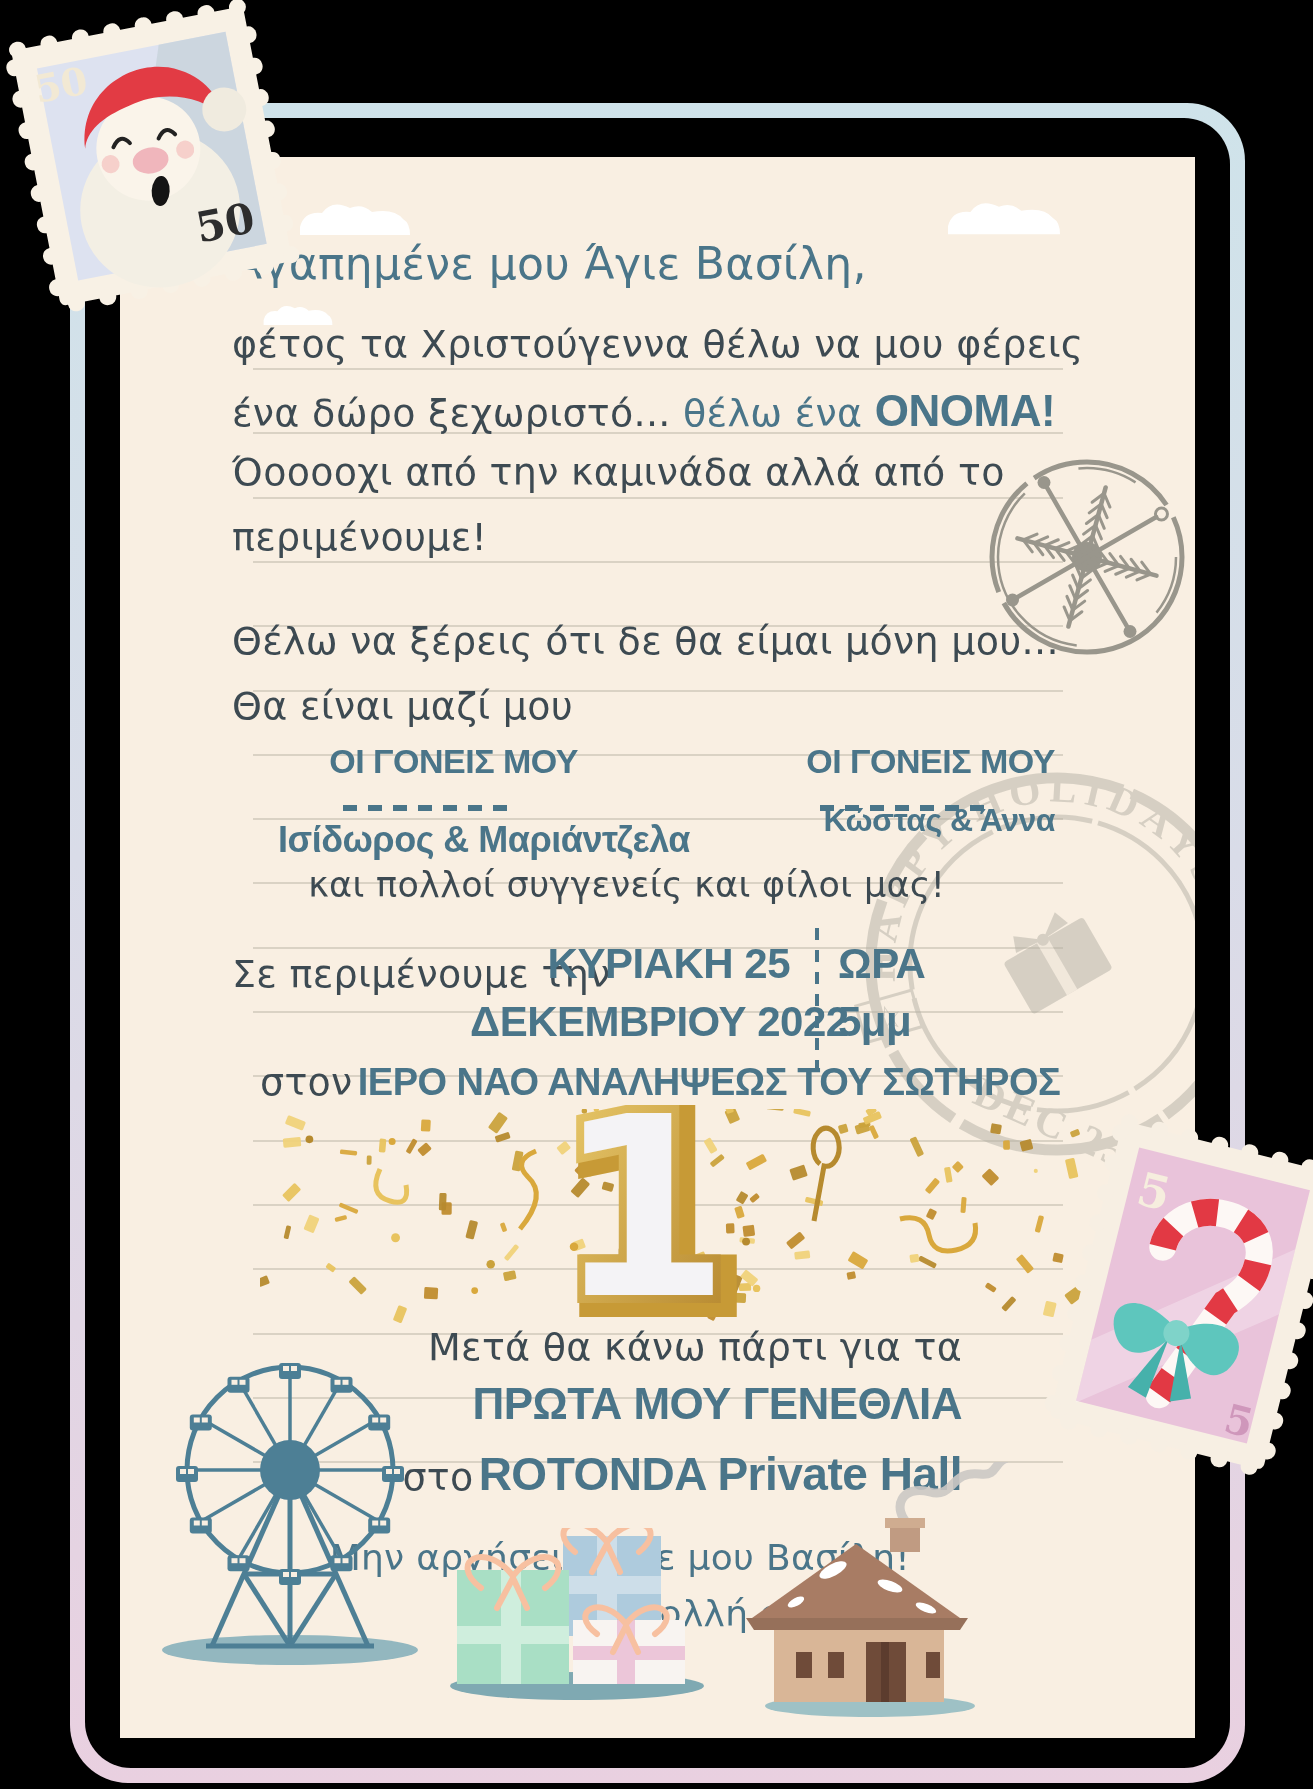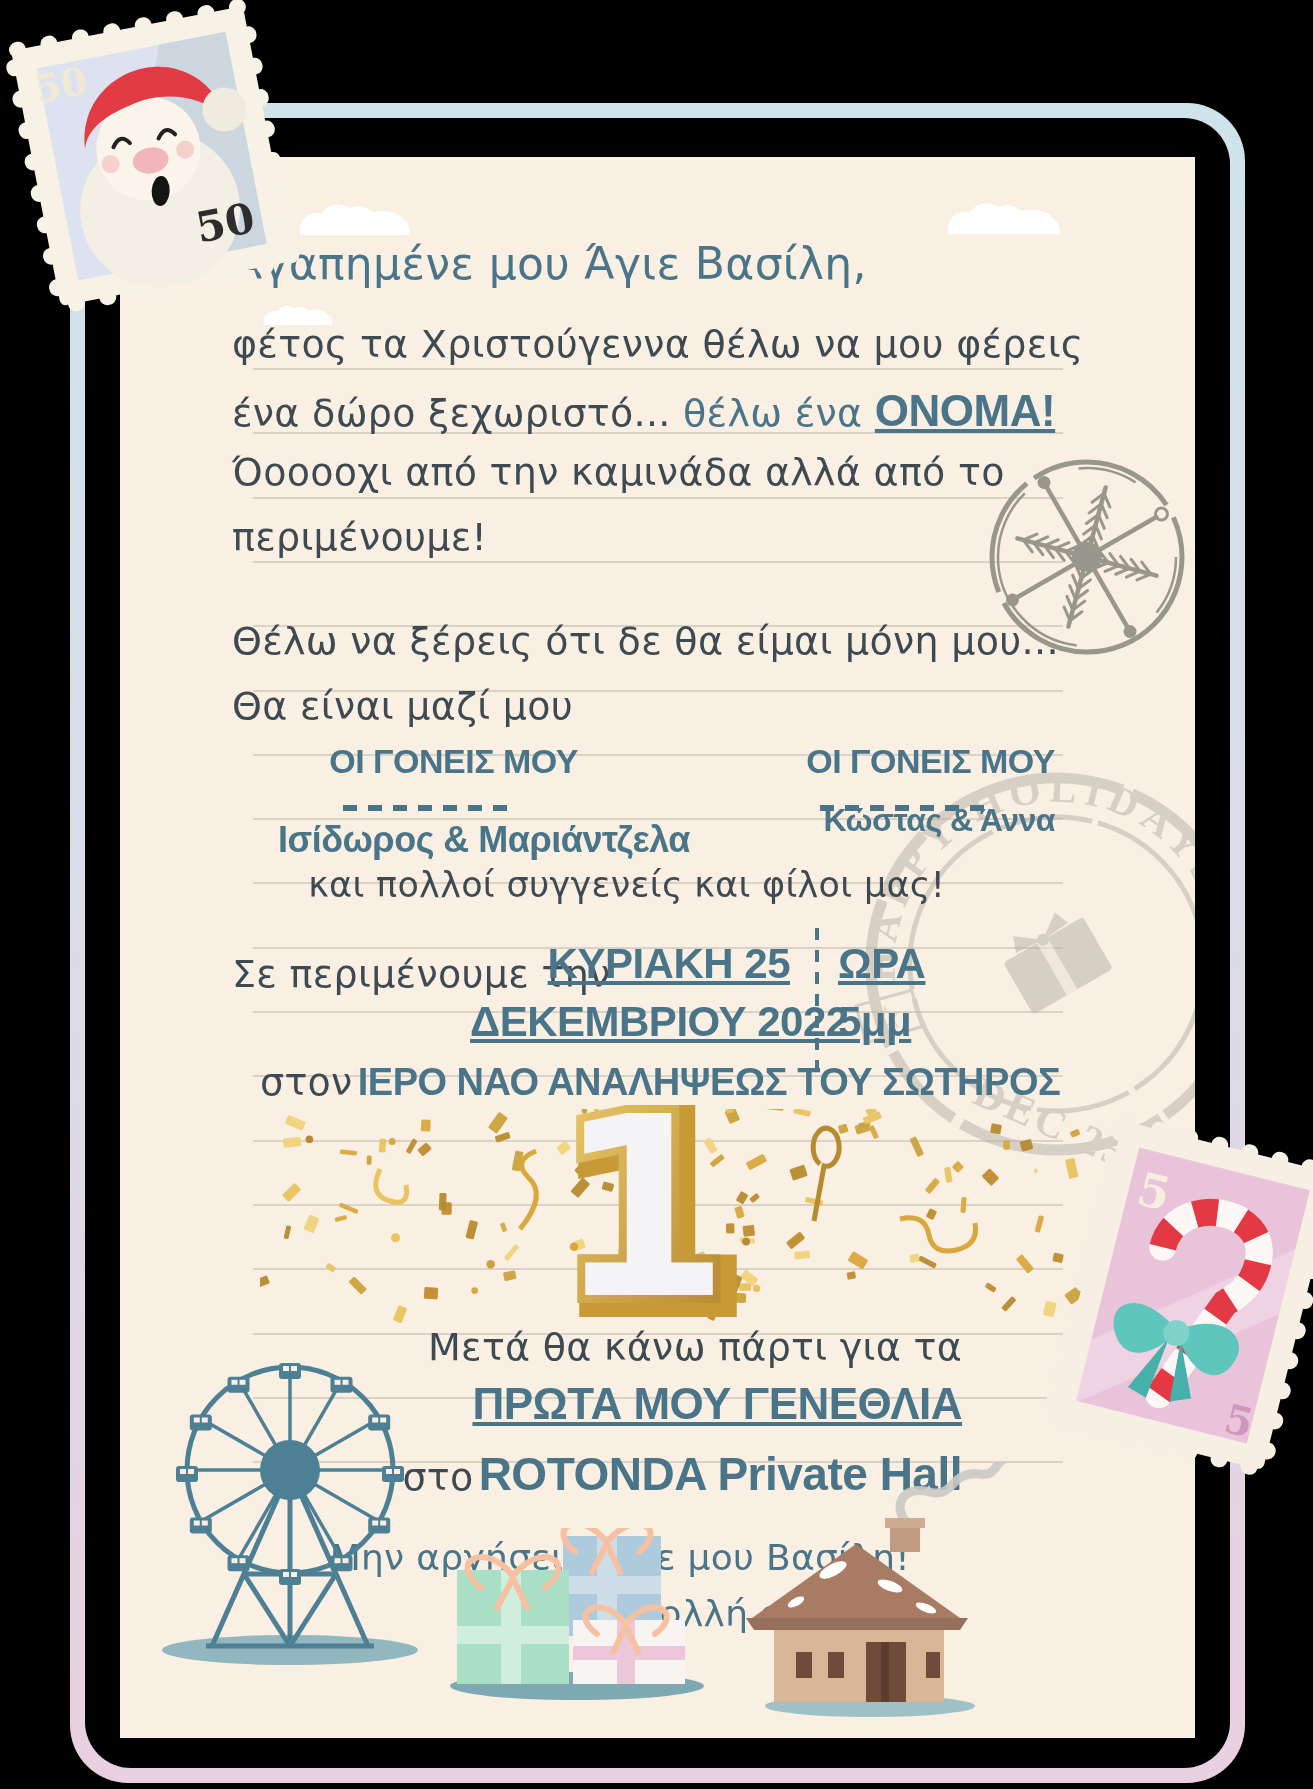--- a/index.html
+++ b/index.html
@@ -8,21 +8,21 @@
   
   #card-border{position:absolute;left:70px;top:103px;width:1175px;height:1680px;border-radius:58px;
     background:linear-gradient(180deg,#cfe3ea 0%,#d9dce8 45%,#e9d0e0 100%);}
   #card-border-hole{position:absolute;left:15px;top:15px;right:15px;bottom:15px;border-radius:46px;background:#000;}
   
   #paper{position:absolute;left:120px;top:157px;width:1075px;height:1581px;background:#f9efe2;overflow:hidden;}
   .rule{position:absolute;left:133px;width:810px;height:2px;background:#d5ccbe;opacity:.85;}
   .abs{position:absolute;white-space:nowrap;}
   .hand{font-family:"DejaVu Sans",sans-serif;font-size:38px;color:#3d4a52;letter-spacing:.3px;}
   .teal{color:#4a7589;}
-  .coral{color:#f8938b;text-decoration:underline;}
+  .coral{color:#f8938b;}
   .disp{font-family:"Liberation Sans",sans-serif;font-weight:bold;color:#4a7589;letter-spacing:-.5px;}
   .center{text-align:right;}
   .right{text-align:right;}
   .dashline{height:6px;background:repeating-linear-gradient(90deg,#4a7589 0 14px,transparent 14px 25px);}
   .vdash{width:4px;background:repeating-linear-gradient(180deg,#4a7589 0 12px,transparent 12px 22px);}
   .stamp{position:absolute;}
   svg{display:block;}
 </style>
 </head>
 <body>

